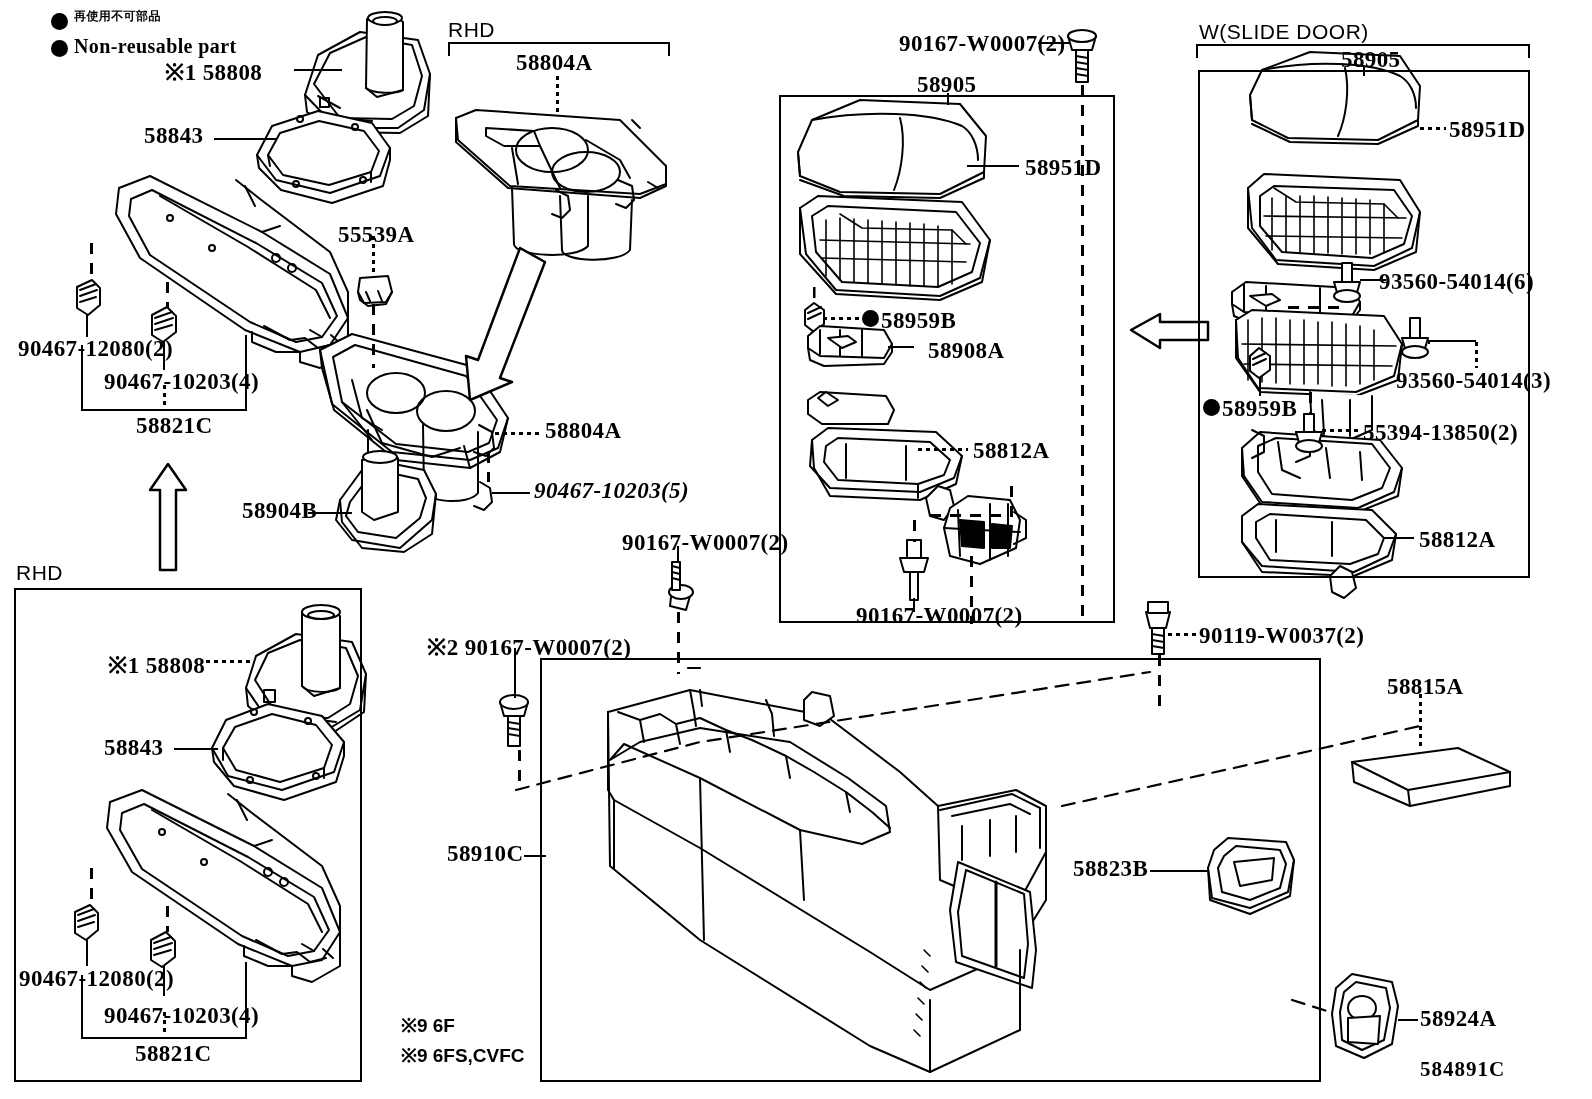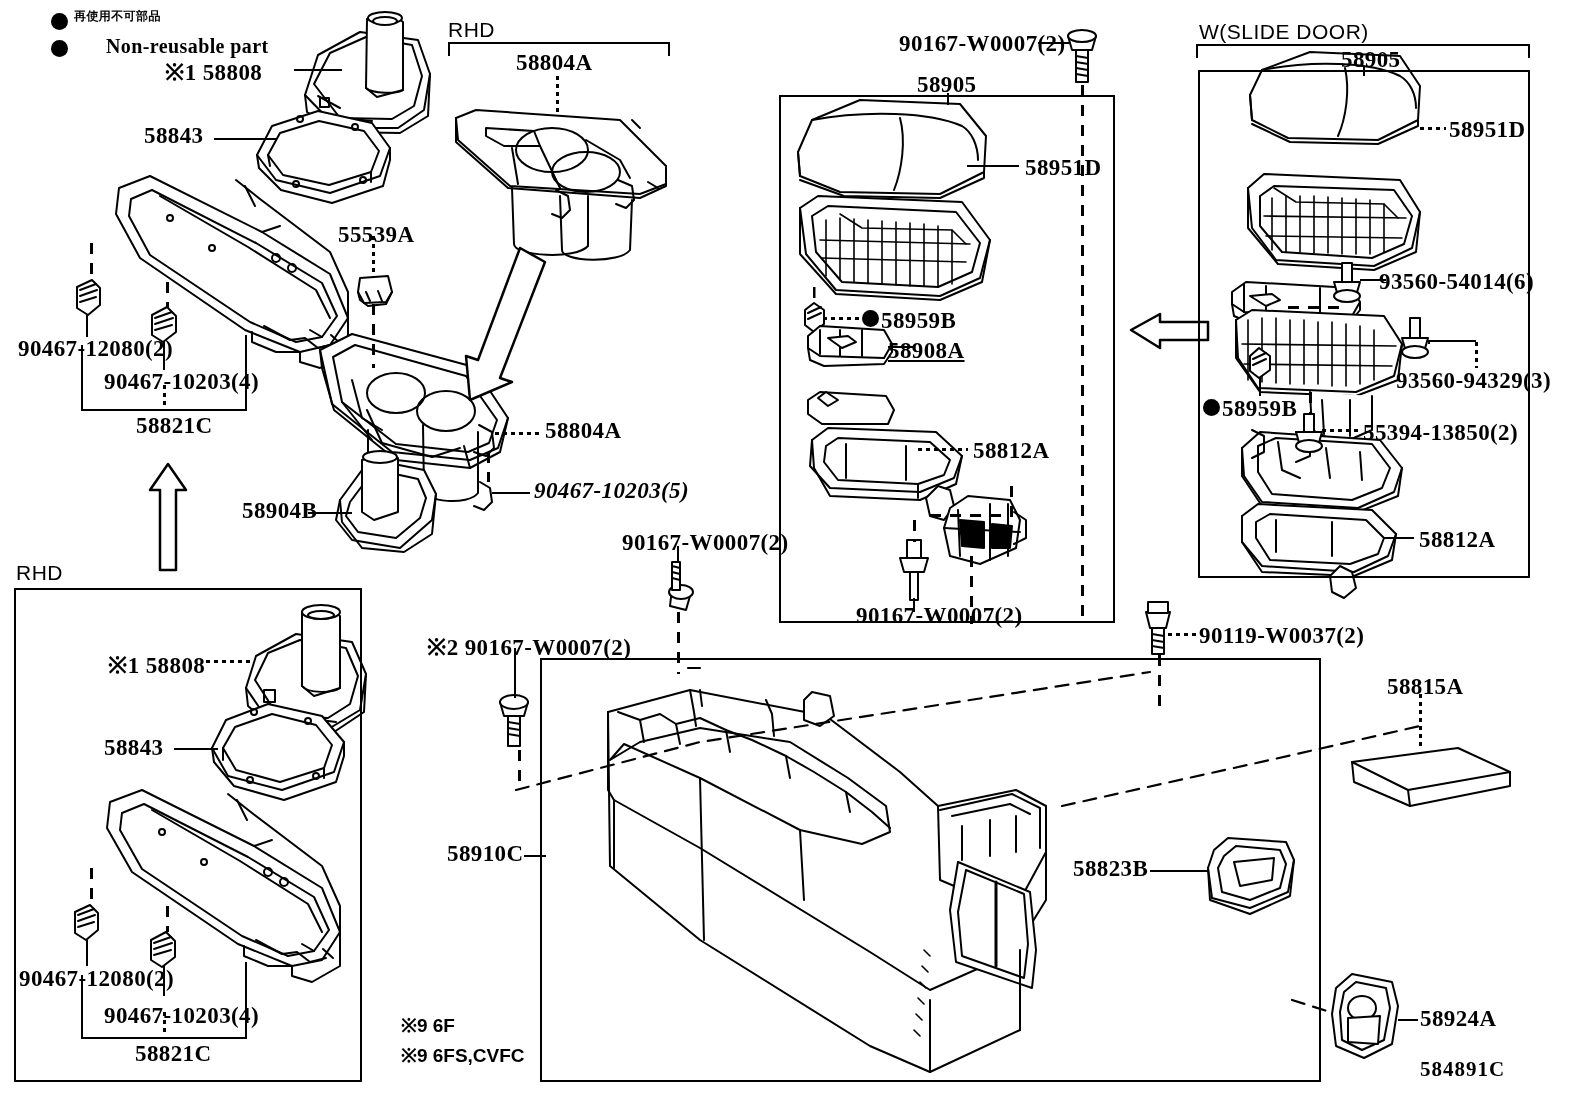--- a/index.html
+++ b/index.html
@@ -483,21 +483,21 @@
         <path d="M1062 806 L1270 760 L1420 726"></path>
         <path d="M688 668 L700 668"></path>
         <path d="M1292 1000 L1330 1012"></path>
       </g>
     </g>
   </svg>
 
   <div class="dot" style="left:51px; top:13px;"></div>
   <div class="lbl jp" style="left:74px; top:8px;">再使用不可部品</div>
   <div class="dot" style="left:51px; top:40px;"></div>
-  <div class="lbl legend-txt" style="left:74px; top:35px;margin-left:32px;">Non-reusable part</div>
+  <div class="lbl legend-txt" style="left:74px; top:35px;">Non-reusable part</div>
 
   <div class="bracket" style="left:448px; top:42px; width:222px;"></div>
   <div class="lbl grp-title" style="left:448px; top:18px;">RHD</div>
   <div class="lbl partnum" style="left:516px; top:50px;">58804A</div>
 
   <div class="gbox" style="left:779px; top:95px; width:336px; height:528px;"></div>
   <div class="lbl partnum" style="left:917px; top:72px;">58905</div>
   <div class="ln ln-v" style="left:947px; top:93px; height:12px;"></div>
 
   <div class="bracket" style="left:1196px; top:44px; width:334px;"></div>
@@ -595,26 +595,26 @@
   <div class="lbl partnum" style="left:338px;  top:222px;">55539A</div>
   <div class="lbl partnum" style="left:18px;  top:336px;">90467-12080(2)</div>
   <div class="lbl partnum" style="left:104px; top:369px;">90467-10203(4)</div>
   <div class="lbl partnum" style="left:136px;  top:413px;">58821C</div>
   <div class="lbl partnum" style="left:242px;  top:498px;">58904B</div>
   <div class="lbl partnum" style="left:545px;  top:418px;">58804A</div>
   <div class="lbl partnum" style="left:534px;  top:478px;font-style:italic;">90467-10203(5)</div>
   <div class="lbl partnum" style="left:899px; top:31px;">90167-W0007(2)</div>
   <div class="lbl partnum" style="left:1025px; top:155px;">58951D</div>
   <div class="lbl partnum" style="left:881px;  top:308px;">58959B</div>
-  <div class="lbl partnum" style="left:888px;  top:338px;text-decoration:underline;">58908A</div>
+  <div class="lbl partnum" style="left:928px;  top:338px;">58908A</div>
   <div class="lbl partnum" style="left:973px;  top:438px;">58812A</div>
   <div class="lbl partnum" style="left:856px; top:603px;">90167-W0007(2)</div>
   <div class="lbl partnum" style="left:1449px; top:117px;">58951D</div>
   <div class="lbl partnum" style="left:1379px; top:269px;">93560-54014(6)</div>
-  <div class="lbl partnum" style="left:1396px; top:368px;">93560-94329(3)</div>
+  <div class="lbl partnum" style="left:1396px; top:368px;">93560-54014(3)</div>
   <div class="lbl partnum" style="left:1222px; top:396px;">58959B</div>
   <div class="lbl partnum" style="left:1363px; top:420px;">55394-13850(2)</div>
   <div class="lbl partnum" style="left:1419px; top:527px;">58812A</div>
   <div class="lbl partnum" style="left:622px;  top:530px;">90167-W0007(2)</div>
   <div class="lbl partnum" style="left:427px;  top:630px;">※2 90167-W0007(2)</div>
   <div class="lbl partnum" style="left:1199px; top:623px;">90119-W0037(2)</div>
   <div class="lbl partnum" style="left:1387px; top:674px;">58815A</div>
   <div class="lbl partnum" style="left:447px;  top:841px;">58910C</div>
   <div class="lbl partnum" style="left:1073px; top:856px;">58823B</div>
   <div class="lbl partnum" style="left:1420px; top:1006px;">58924A</div>

